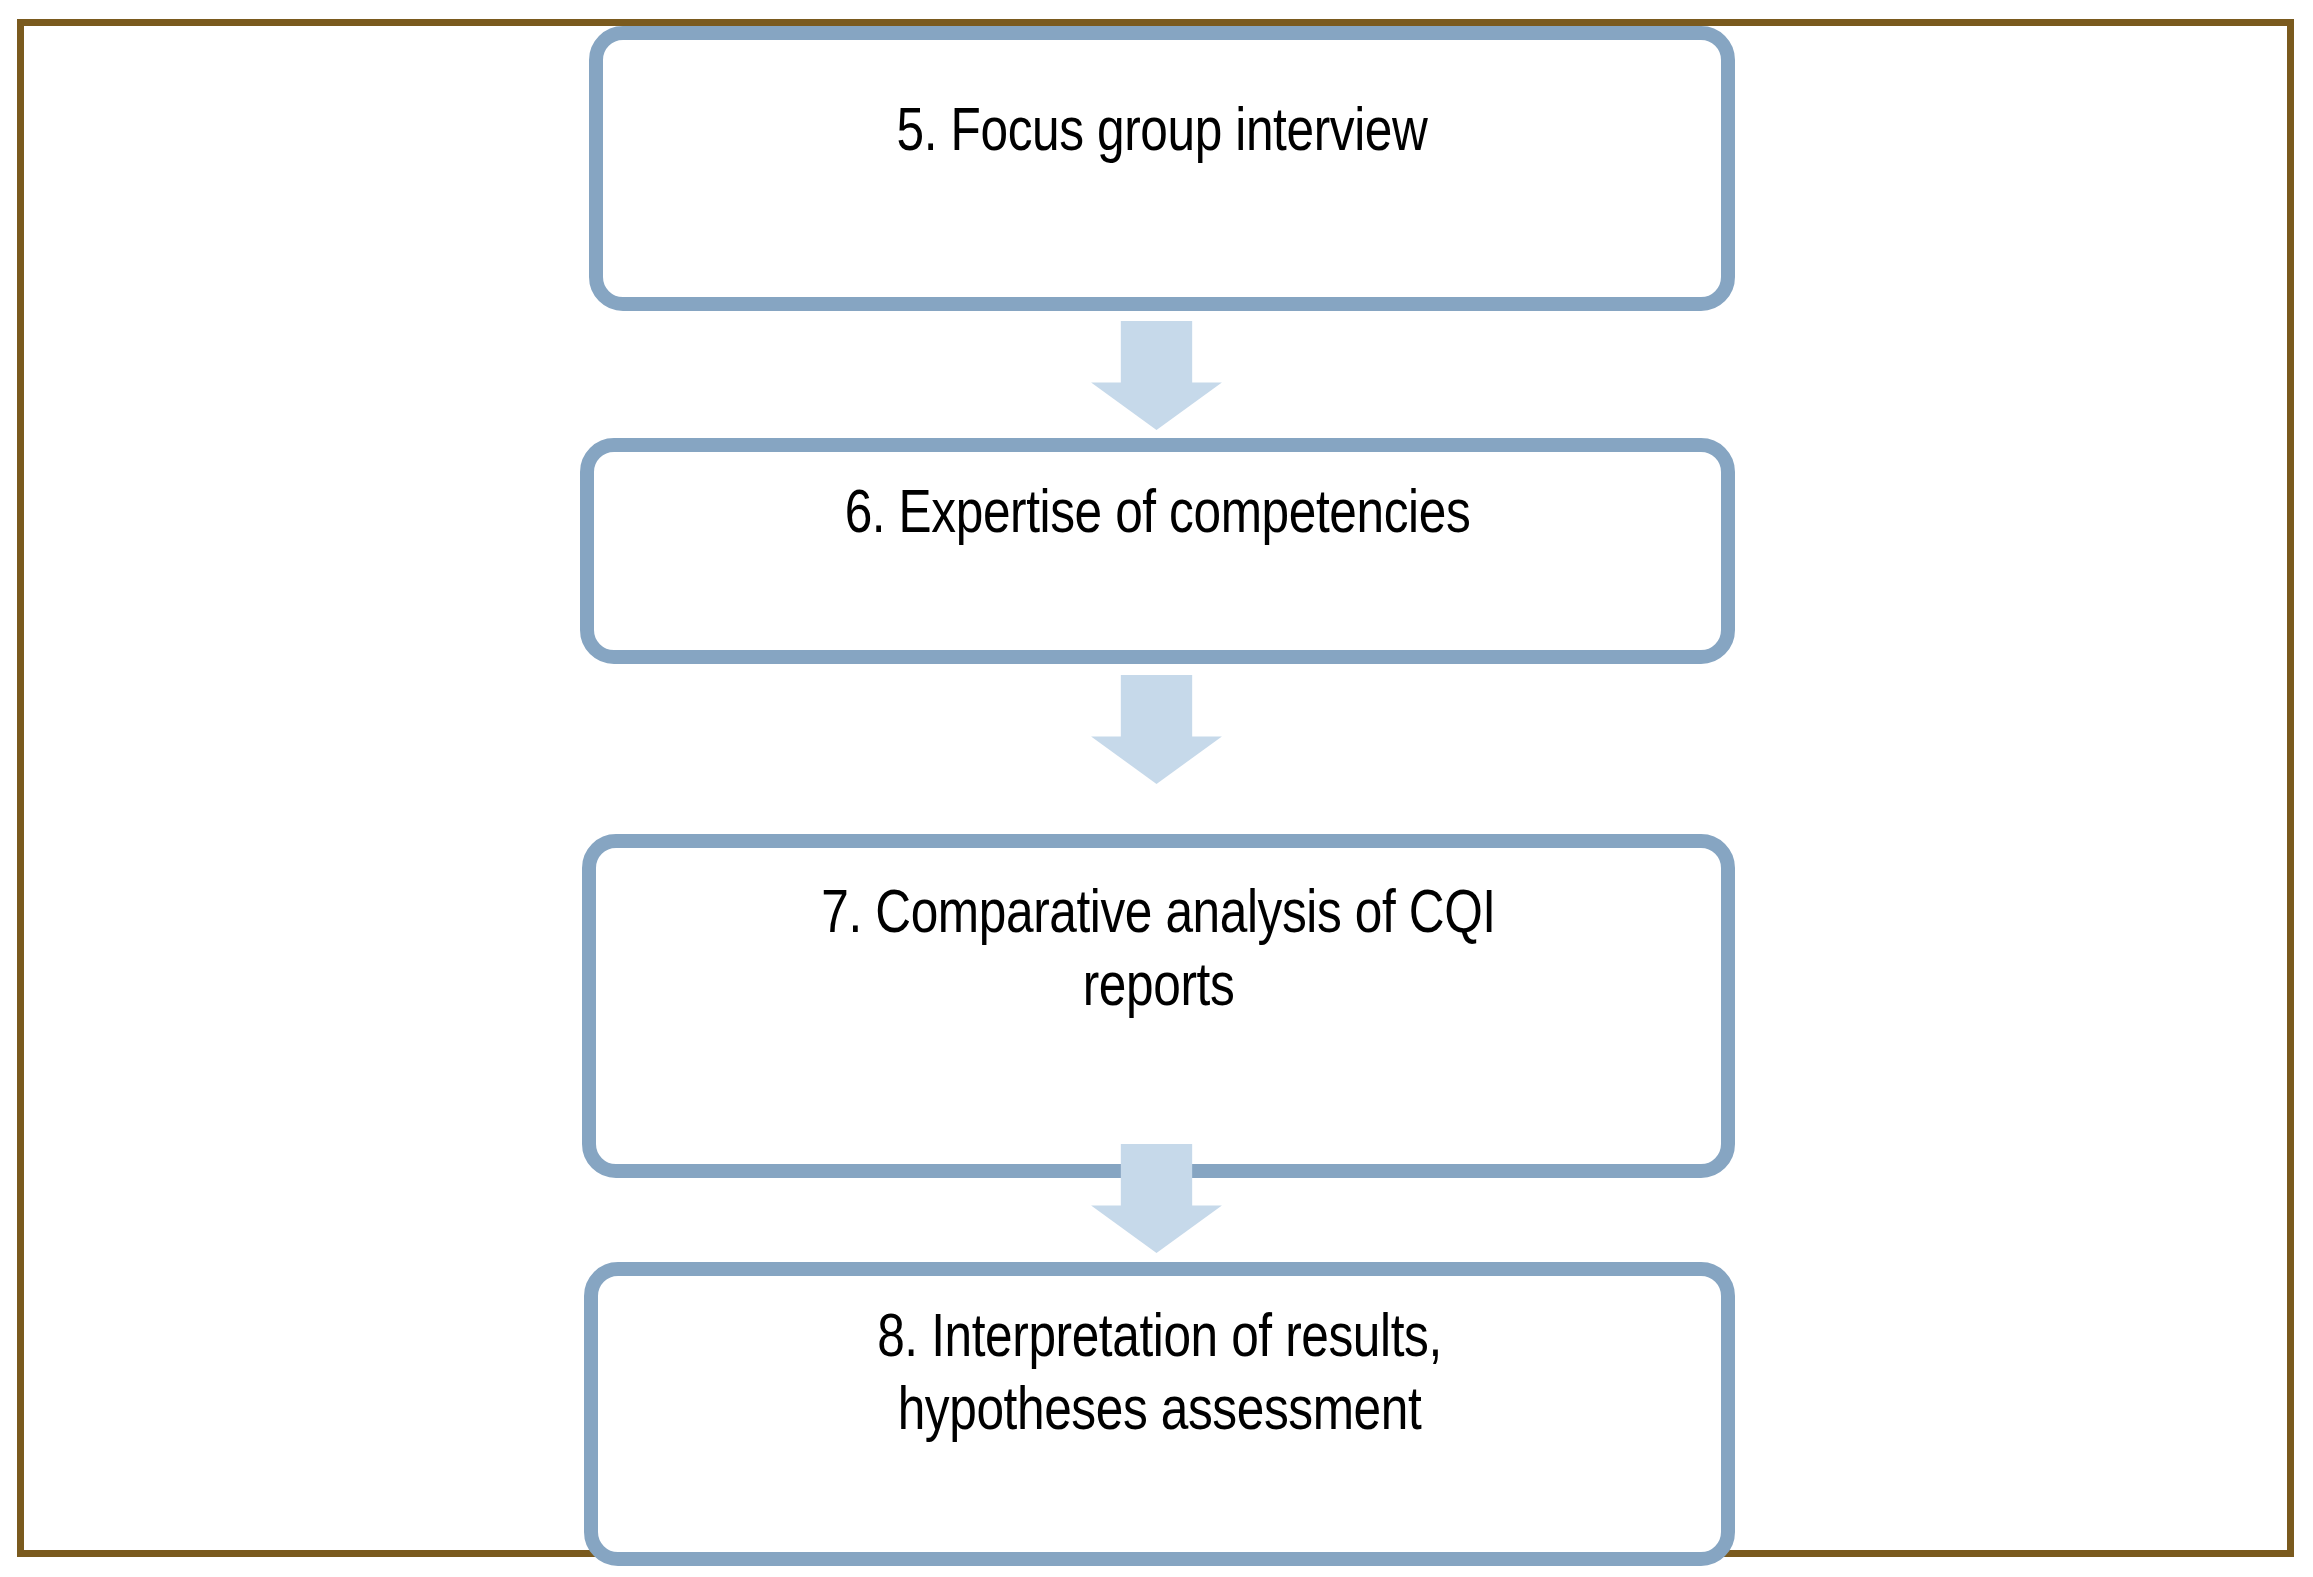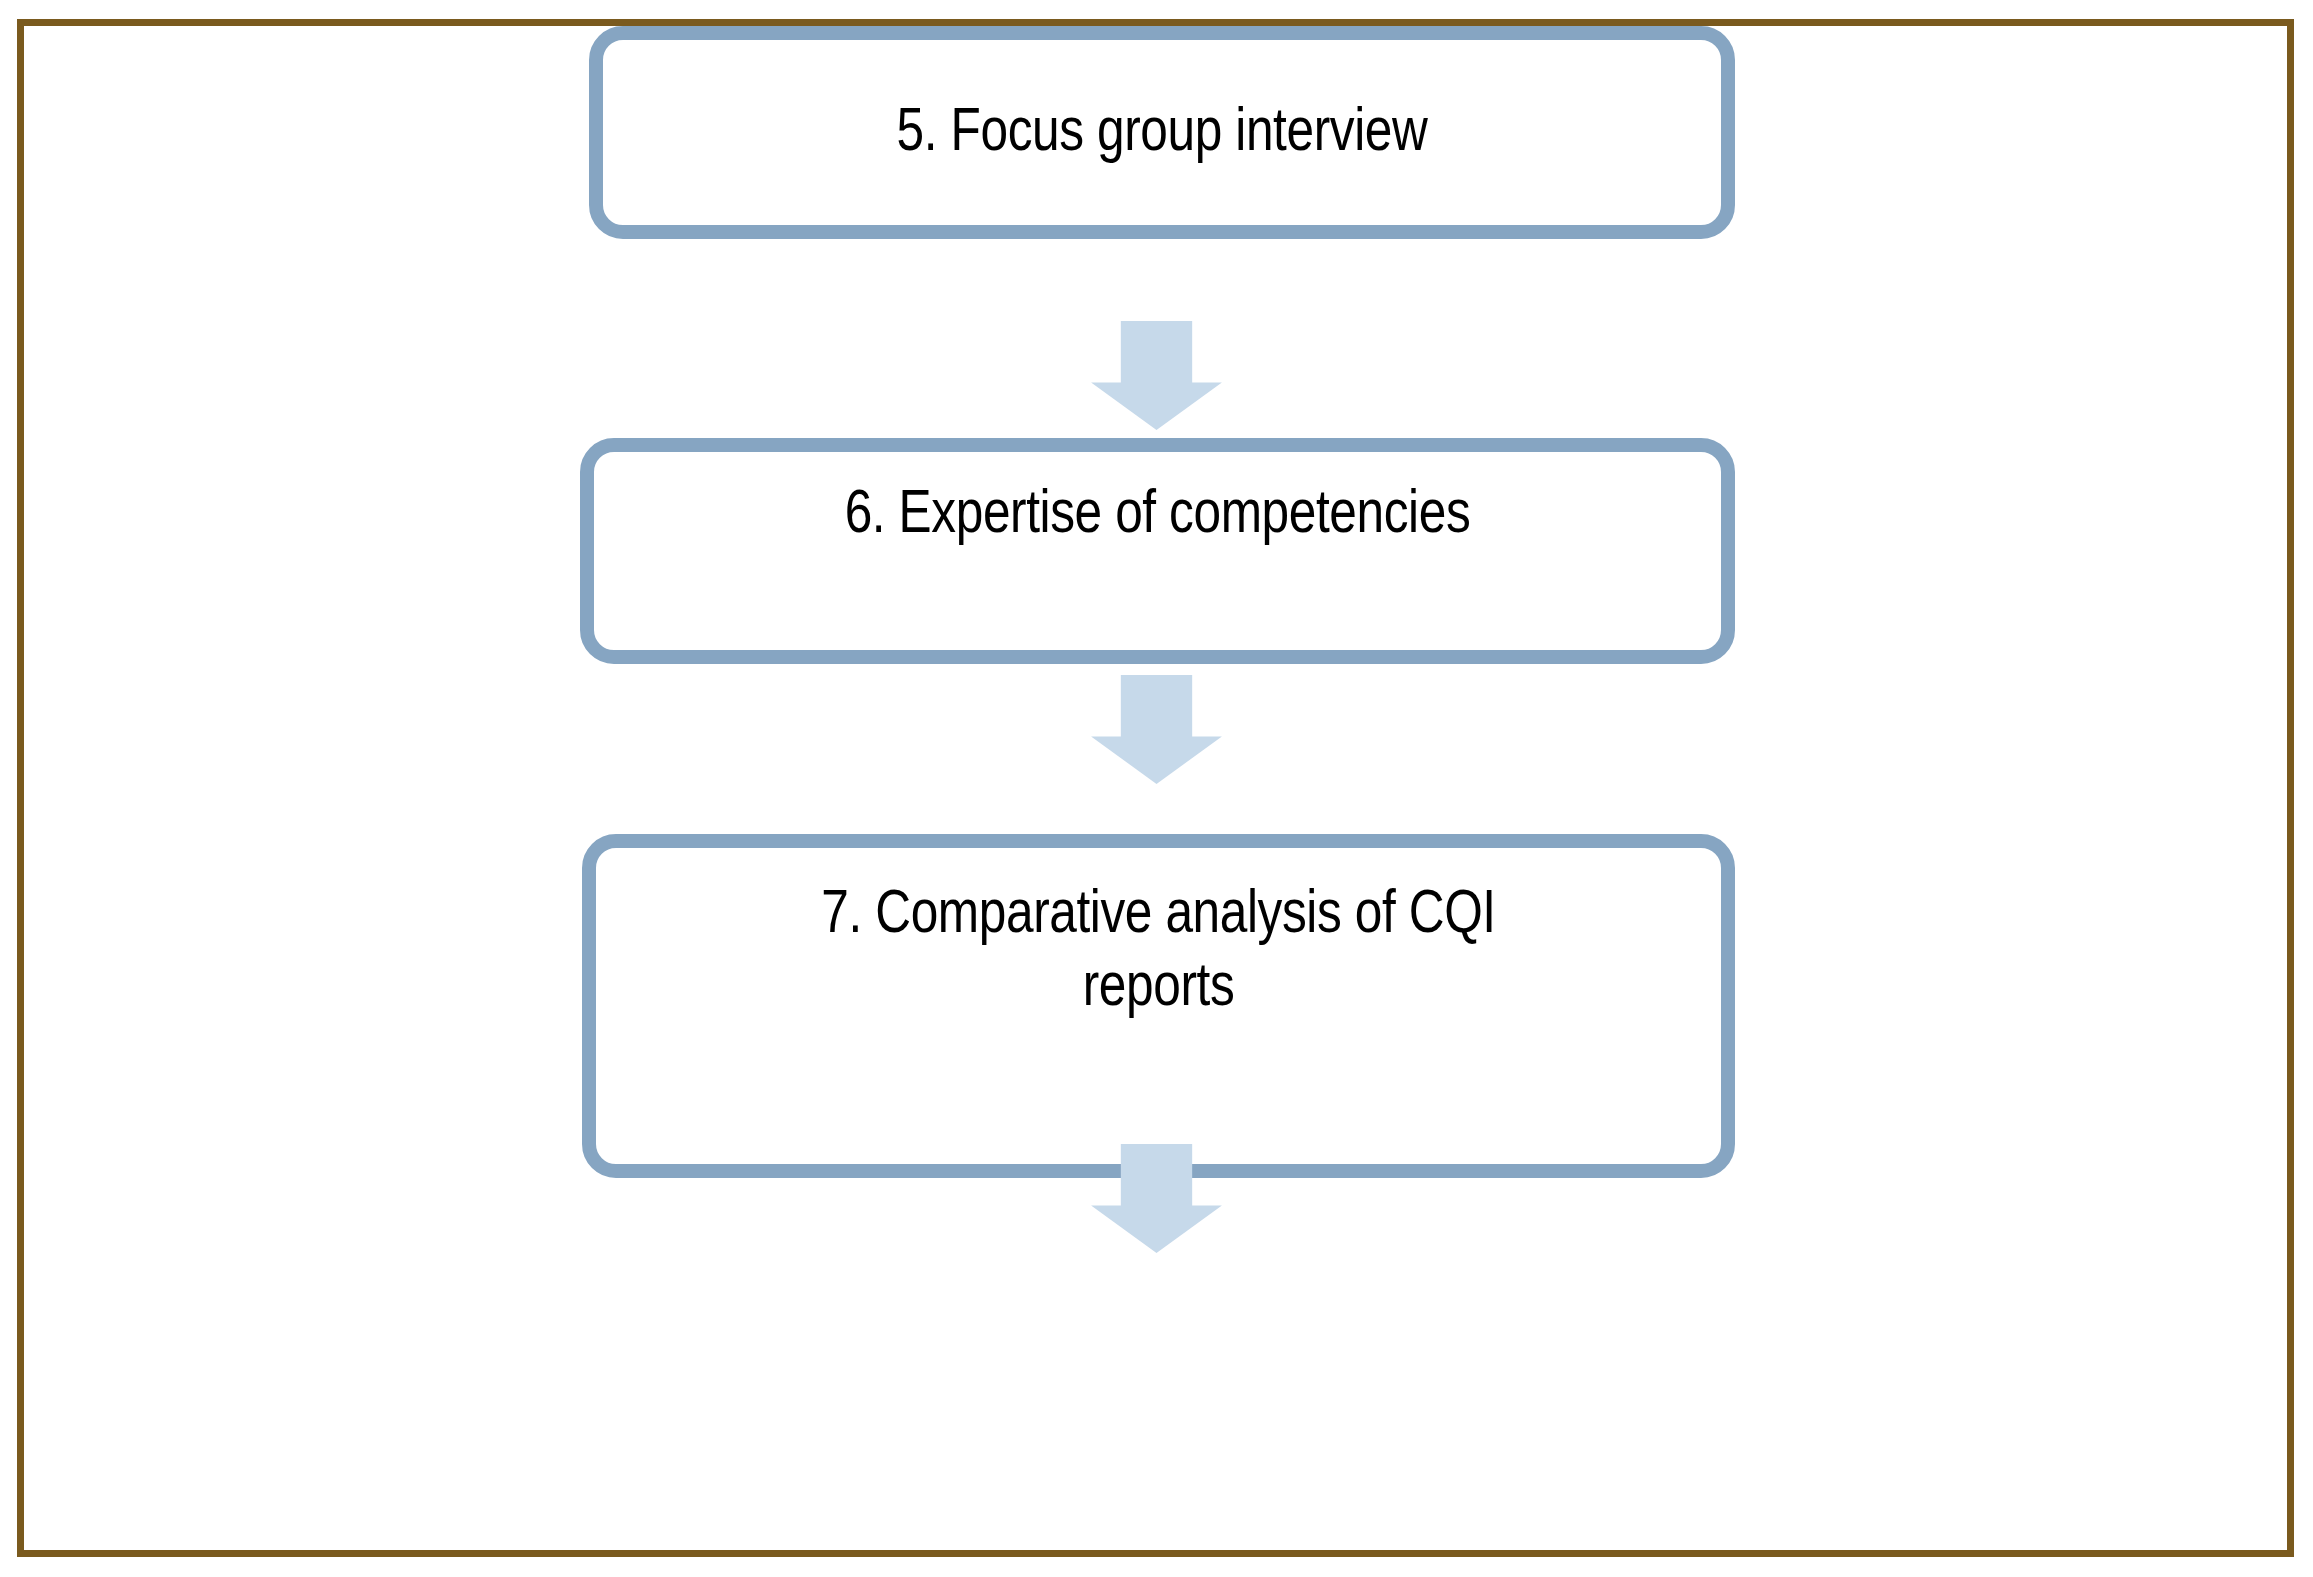--- a/index.html
+++ b/index.html
@@ -50,21 +50,21 @@
     font-family: "Liberation Sans", "DejaVu Sans", sans-serif;
     font-size: 62px;
     line-height: 1.18;
     font-weight: 400;
     letter-spacing: -0.5px;
     transform: scaleX(0.80);
     transform-origin: center top;
     white-space: pre-line;
   }
 
-  #box-1 { left: 589px; top: 26px;   width: 1146px; height: 213px; }
+  #box-1 { left: 589px; top: 26px;   width: 1146px; height: 285px; }
   #box-1 .box-label { padding-top: 52px; }
 
   #box-2 { left: 580px; top: 438px;  width: 1155px; height: 226px; }
   #box-2 .box-label { padding-top: 22px; }
 
   #box-3 { left: 582px; top: 794px;  width: 1153px; height: 344px; margin-top: 40px; }
   #box-3 .box-label { padding-top: 26px; }
 
   #box-4 { left: 584px; top: 1262px; width: 1151px; height: 304px; }
   #box-4 .box-label { padding-top: 22px; }
@@ -112,15 +112,19 @@
     <span class="box-label">7. Comparative analysis of CQI
 reports</span>
   </div>
 
   <span id="arrow-3" class="flow-arrow">
     <svg width="131" height="109" viewBox="0 0 132 110" xmlns="http://www.w3.org/2000/svg" aria-hidden="true">
       <polygon points="30,0 102,0 102,62 132,62 66,110 0,62 30,62" fill="#c6d9ea"></polygon>
     </svg>
   </span>
 
+  <div id="box-4" class="flow-box">
+    <span class="box-label">8. Interpretation of results,
+hypotheses assessment</span>
+  </div>
 
 </div>
 
 
 </body></html>

